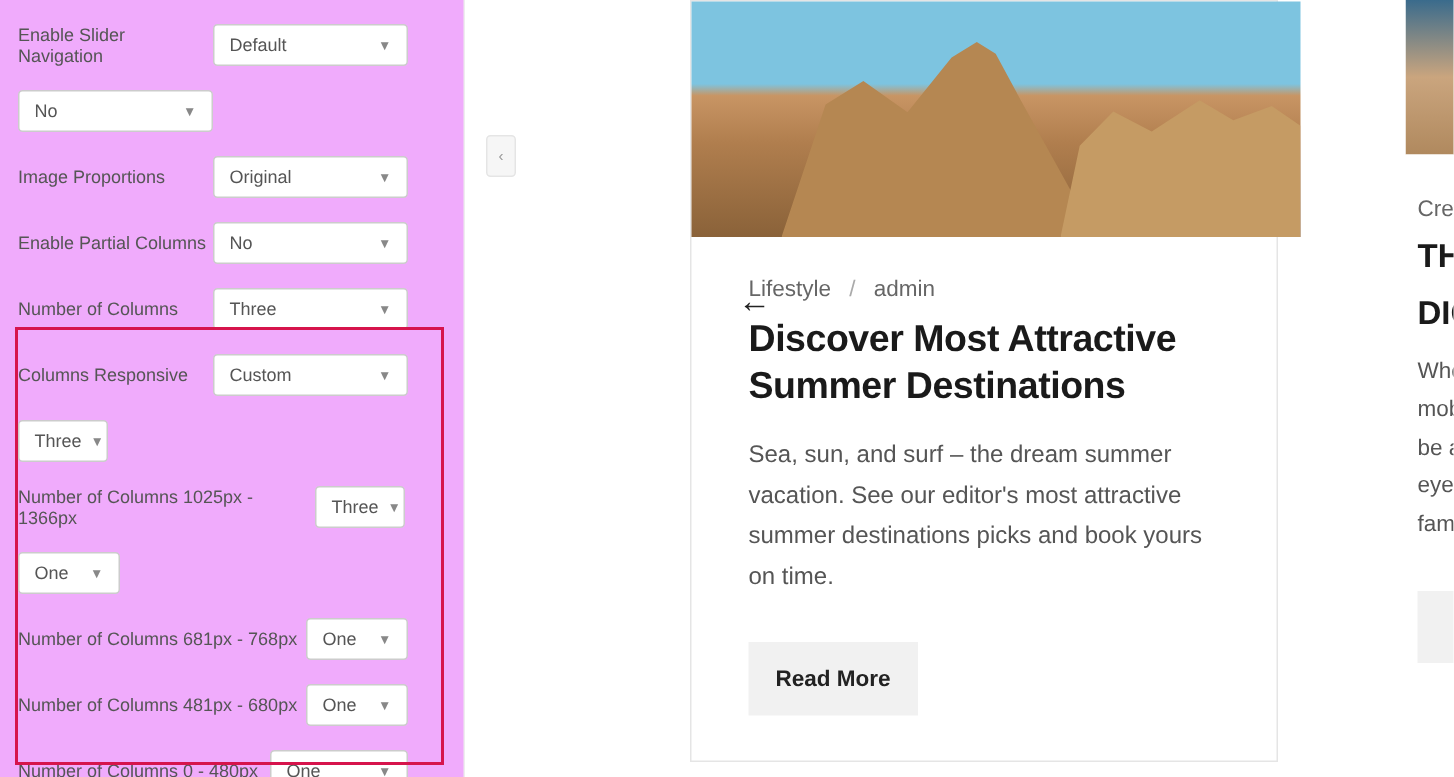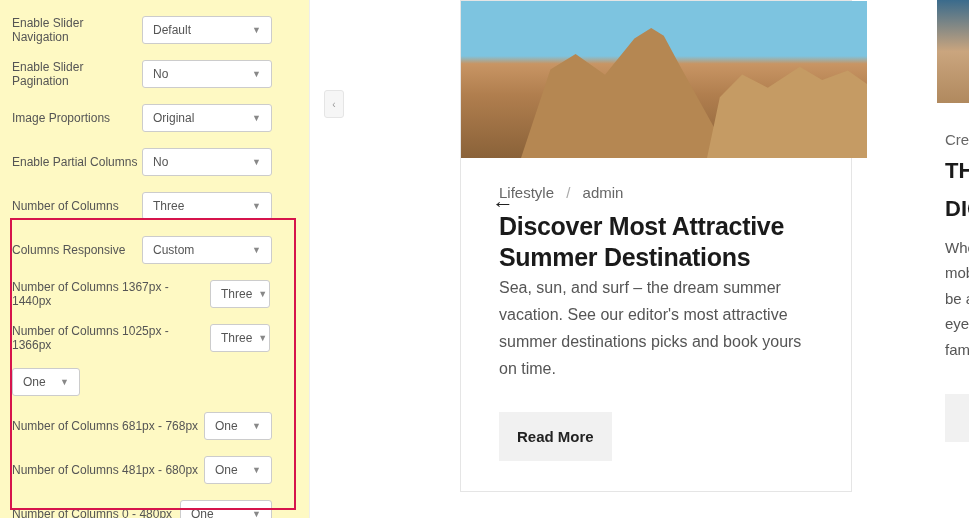--- a/index.html
+++ b/index.html
@@ -1,34 +1,34 @@
 <!DOCTYPE html>
 <html><head>
 <meta charset="utf-8">
 <style>
 * { box-sizing: border-box; margin: 0; padding: 0; }
 body { font-family: -apple-system, BlinkMacSystemFont, "Segoe UI", Arial, sans-serif; background: #fff; width: 969px; height: 518px; overflow: hidden; position: relative; }
-.sidebar { position: absolute; left: 0; top: 0; width: 310px; height: 518px; background: #fef9c3; padding: 16px 12px; border-right: 1px solid #eee; }
+.sidebar { position: absolute; left: 0; top: 0; width: 310px; height: 518px; background: #f0abfc; padding: 16px 12px; border-right: 1px solid #eee; }
 .row { display: flex; align-items: center; margin-bottom: 16px; }
 .label { font-size: 12px; color: #555; flex: 0 0 130px; }
 .select { position: relative; display: flex; align-items: center; justify-content: space-between; border: 1px solid #ccc; border-radius: 3px; padding: 6px 10px; font-size: 12px; color: #555; background: #fff; cursor: pointer; width: 130px; }
 .select.narrow { width: 60px; }
 .select.medium { width: 68px; }
 .caret { font-size: 9px; color: #888; margin-left: 6px; }
 .highlight-box { position: absolute; left: 10px; top: 218px; width: 286px; height: 292px; border: 2px solid #d6144c; pointer-events: none; }
 .collapse-tab { position: absolute; left: 324px; top: 90px; width: 20px; height: 28px; background: #f6f6f6; border: 1px solid #e5e5e5; border-radius: 3px; display: flex; align-items: center; justify-content: center; font-size: 10px; color: #999; cursor: pointer; }
 .preview { position: absolute; left: 460px; top: 0; width: 510px; height: 518px; }
 .card1 { position: absolute; left: 0; top: 0; width: 392px; border: 1px solid #e5e5e5; background: #fff; }
 .card1-img { width: 406px; height: 157px; background: linear-gradient(180deg,#7dc4e0 0%,#7dc4e0 35%,#c89564 40%,#b07e4e 60%,#8a6239 100%); position: relative; overflow: hidden; }
 .rock1 { position: absolute; bottom: 0; left: 60px; width: 210px; height: 130px; background: #b58752; clip-path: polygon(0 100%, 14% 32%, 26% 20%, 40% 36%, 54% 8%, 62% 0, 68% 6%, 76% 30%, 100% 100%); }
 .rock2 { position: absolute; bottom: 0; right: 0; width: 160px; height: 95px; background: #c59b64; clip-path: polygon(0 100%, 8% 36%, 22% 12%, 38% 26%, 58% 4%, 72% 18%, 88% 8%, 100% 22%, 100% 100%); }
 .card1-body { padding: 26px 38px 30px; }
 .meta { font-size: 15px; color: #666; margin-bottom: 10px; }
 .meta .sep { color: #aaa; margin: 0 8px; }
-.title { font-size: 25px; font-weight: 600; color: #1a1a1a; line-height: 1.25; letter-spacing: -0.3px; }
+.title { font-size: 25px; font-weight: 600; color: #1a1a1a; line-height: 1.25; margin-bottom: 16px; letter-spacing: -0.3px; }
 .excerpt { font-size: 16px; color: #555; line-height: 1.7; margin-bottom: 30px; }
 .readmore { display: inline-block; background: #f1f1f1; padding: 16px 18px; font-size: 15px; font-weight: 600; color: #222; cursor: pointer; border: none; }
 .prev-arrow { position: absolute; left: 32px; top: 188px; font-size: 22px; color: #222; cursor: pointer; z-index: 5; }
 .card2 { position: absolute; left: 477px; top: 0; width: 40px; height: 500px; overflow: hidden; }
 .card2-img { width: 40px; height: 103px; background: linear-gradient(180deg,#3a6b8c 0%, #caa57e 50%, #b0895e 100%); }
 .card2-body { padding: 28px 4px 0 8px; background: #fff; }
 .card2-label { font-size: 15px; color: #666; margin-bottom: 10px; white-space: nowrap; }
 .card2-title { font-size: 22px; font-weight: 700; color: #1a1a1a; line-height: 1.2; white-space: nowrap; margin-bottom: 12px; }
 .card2-excerpt { font-size: 15px; color: #555; line-height: 1.7; white-space: nowrap; }
 .card2-btn { margin-top: 32px; width: 30px; height: 48px; background: #f1f1f1; }
@@ -38,21 +38,20 @@
 
 <div class="sidebar">
   <div class="row">
     <div class="label">Enable Slider Navigation</div>
     <div class="select">
       <span>Default</span>
       <span class="caret">▼</span>
     </div>
   </div>
   <div class="row">
-    <div class="label">Enable Slider Pagination</div>
     <div class="select">
       <span>No</span>
       <span class="caret">▼</span>
     </div>
   </div>
   <div class="row">
     <div class="label">Image Proportions</div>
     <div class="select">
       <span>Original</span>
       <span class="caret">▼</span>
@@ -73,21 +72,20 @@
     </div>
   </div>
   <div class="row">
     <div class="label">Columns Responsive</div>
     <div class="select">
       <span>Custom</span>
       <span class="caret">▼</span>
     </div>
   </div>
   <div class="row">
-    <div class="label" style="flex:0 0 198px">Number of Columns 1367px - 1440px</div>
     <div class="select narrow">
       <span>Three</span>
       <span class="caret">▼</span>
     </div>
   </div>
   <div class="row">
     <div class="label" style="flex:0 0 198px">Number of Columns 1025px - 1366px</div>
     <div class="select narrow">
       <span>Three</span>
       <span class="caret">▼</span>

